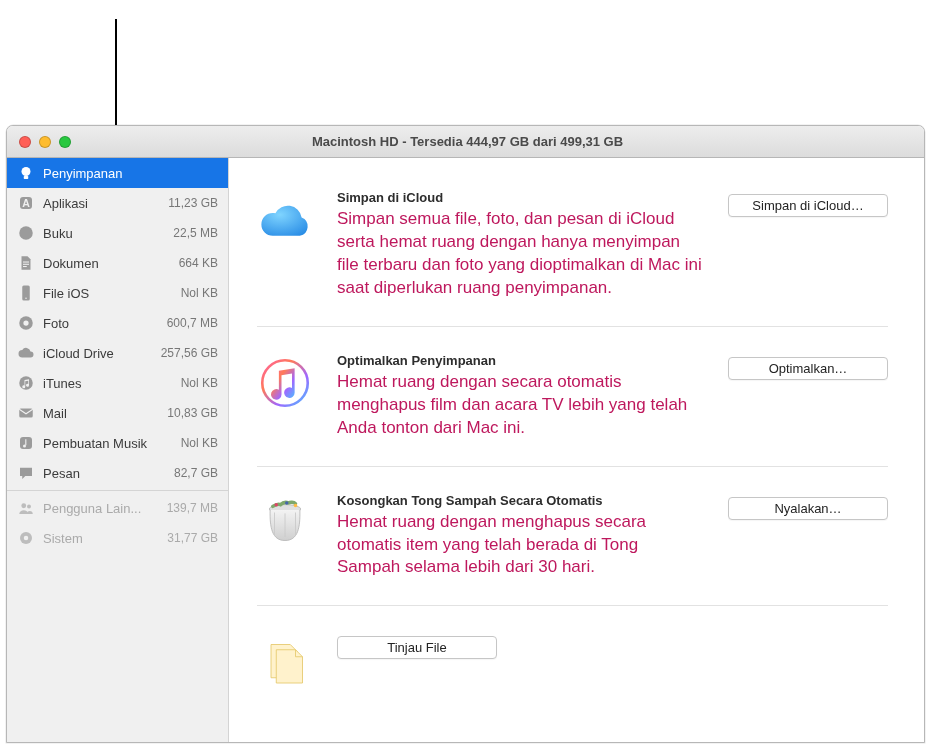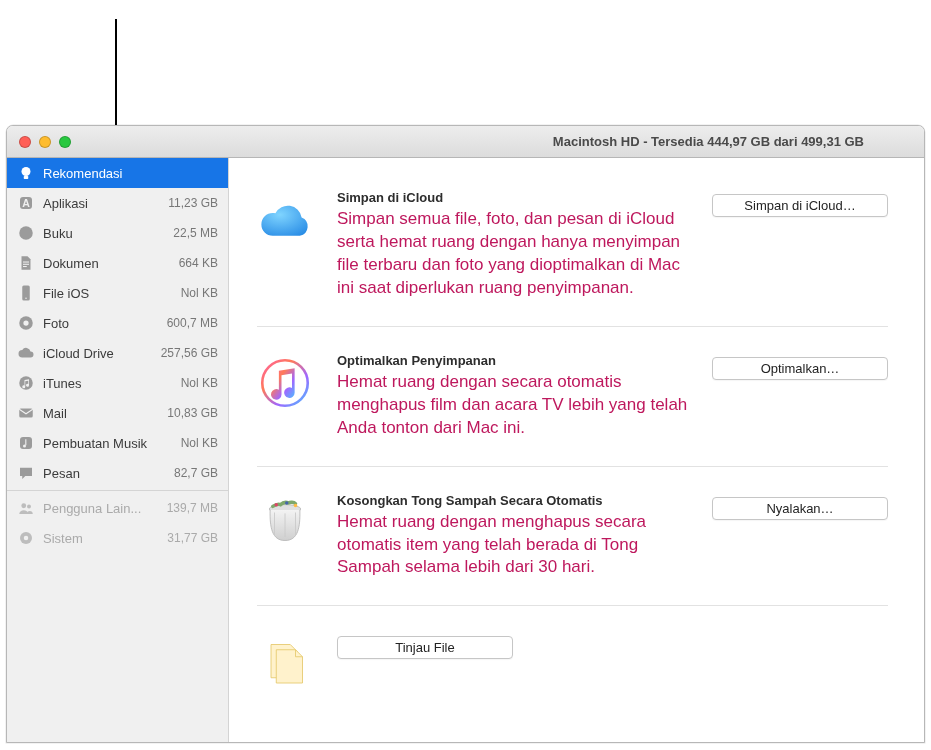--- a/index.html
+++ b/index.html
@@ -15,21 +15,21 @@
   .titlebar {
     height: 32px; display: flex; align-items: center;
     background: linear-gradient(#ededed, #dcdcdc);
     border-bottom: 1px solid #b6b6b6;
   }
   .traffic { display: flex; gap: 8px; padding-left: 12px; }
   .dot { width: 12px; height: 12px; border-radius: 50%; border: 0.5px solid rgba(0,0,0,0.2); }
   .dot.red { background: #ff5f57; }
   .dot.yellow { background: #febc2e; }
   .dot.green { background: #28c840; }
-  .title { flex: 1; text-align: right; font-size: 13px; font-weight: 600; color: #4a4a4a; padding-right: 60px; }
+  .title { flex: 1; text-align: center; font-size: 13px; font-weight: 600; color: #4a4a4a; padding-right: 60px; }
   .body { display: flex; height: calc(100% - 32px); }
   .sidebar {
     width: 222px; flex-shrink: 0;
     background: #f0f0f0; border-right: 1px solid #d4d4d4;
     font-size: 13px;
   }
   .sb-item {
     display: flex; align-items: center; height: 30px;
     padding: 0 10px 0 10px; gap: 8px; cursor: default;
     border-bottom: 0px;
@@ -52,21 +52,21 @@
     padding: 26px 0;
     border-bottom: 1px solid #e2e2e2;
   }
   .rec-row:first-child { padding-top: 4px; }
   .rec-row:last-child { border-bottom: none; }
   .rec-icon { width: 56px; height: 56px; flex-shrink: 0; display:flex; align-items:center; justify-content:center; margin-top: 2px; }
   .rec-text { flex: 1; }
   .rec-title { font-size: 13px; font-weight: 700; color: #2d2d2d; margin-bottom: 3px; }
   .rec-desc { font-size: 17px; color: #be185d; line-height: 1.35; }
   .rec-btn {
-    width: 176px; flex-shrink: 0;
+    width: 160px; flex-shrink: 0;
     font-size: 13px; text-align: center;
     padding: 3px 0; margin-top: 4px;
     border: 1px solid #c6c6c6; border-radius: 4px;
     background: #fff;
     box-shadow: 0 1px 1px rgba(0,0,0,0.04);
     cursor: default;
     color: #232323;
   }
 </style>
 </head>
@@ -89,21 +89,21 @@
   <div class="body">
 
     <div class="sidebar" id="sidebar">
           <div class="sb-item selected">
             <span class="sb-icon">
               <svg viewBox="0 0 24 24">
                 <circle cx="12" cy="10" r="6" fill="#fff"></circle>
                 <rect x="9" y="16" width="6" height="4" rx="1" fill="#fff"></rect>
               </svg>
             </span>
-            <span class="label">Rekomendasi</span>
+            <span class="label">Penyimpanan</span>
             <span class="size"></span>
           </div>
           <div class="sb-item">
             <span class="sb-icon">
               <svg viewBox="0 0 24 24">
                 <rect x="4" y="4" width="16" height="16" rx="4" fill="#9b9b9b"></rect>
                 <text x="12" y="17" text-anchor="middle" font-size="14" fill="#f0f0f0" font-weight="700">A</text>
               </svg>
             </span>
             <span class="label">Aplikasi</span>

